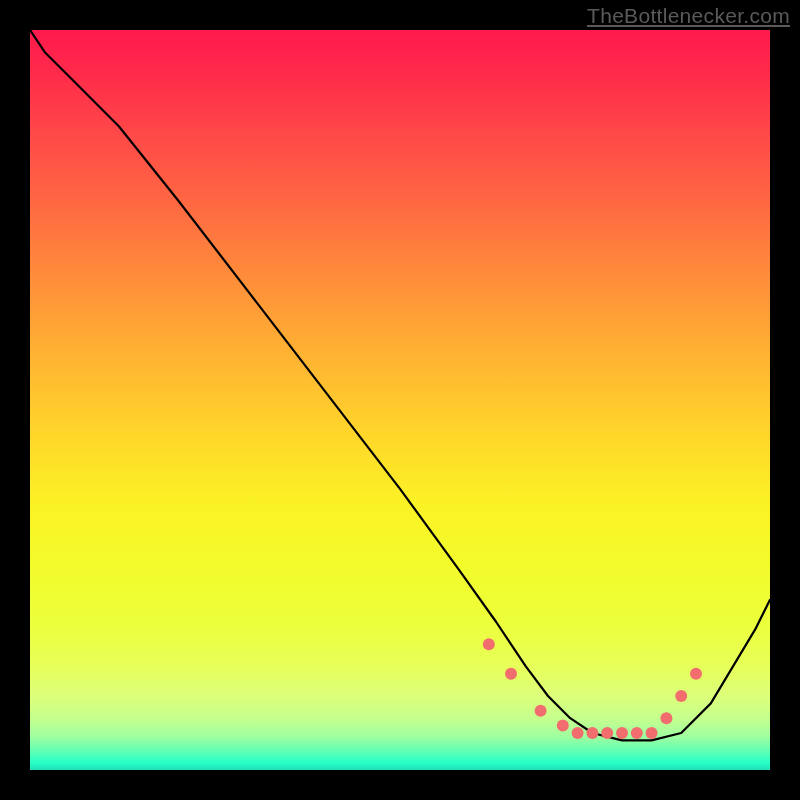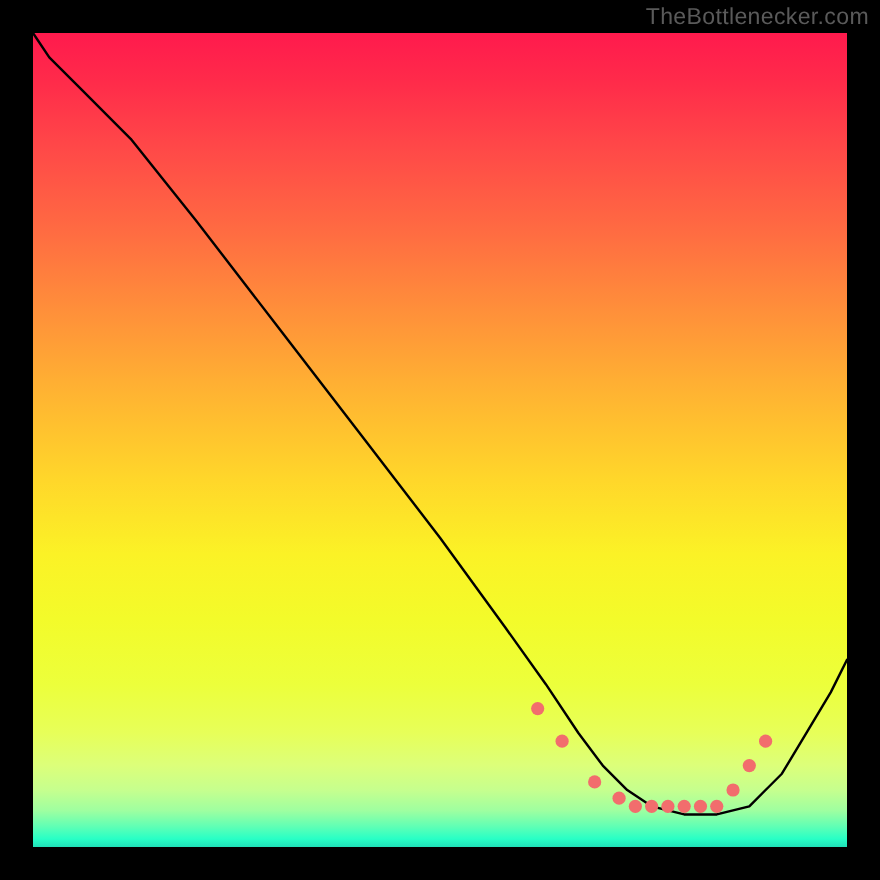--- a/index.html
+++ b/index.html
@@ -61,20 +61,21 @@
     height: 740px;
   }
   .watermark {
     position: absolute;
     top: 4px;
     right: 10px;
     color: #5a5a5a;
     font-size: 21px;
     letter-spacing: 0.3px;
     font-weight: 400;
+    text-decoration: underline;
   }
 </style>
 </head>
 <body>
 
 <div class="frame">
   <div class="watermark">TheBottlenecker.com</div>
 
   <div class="plot">
     <div class="gradient"></div>

